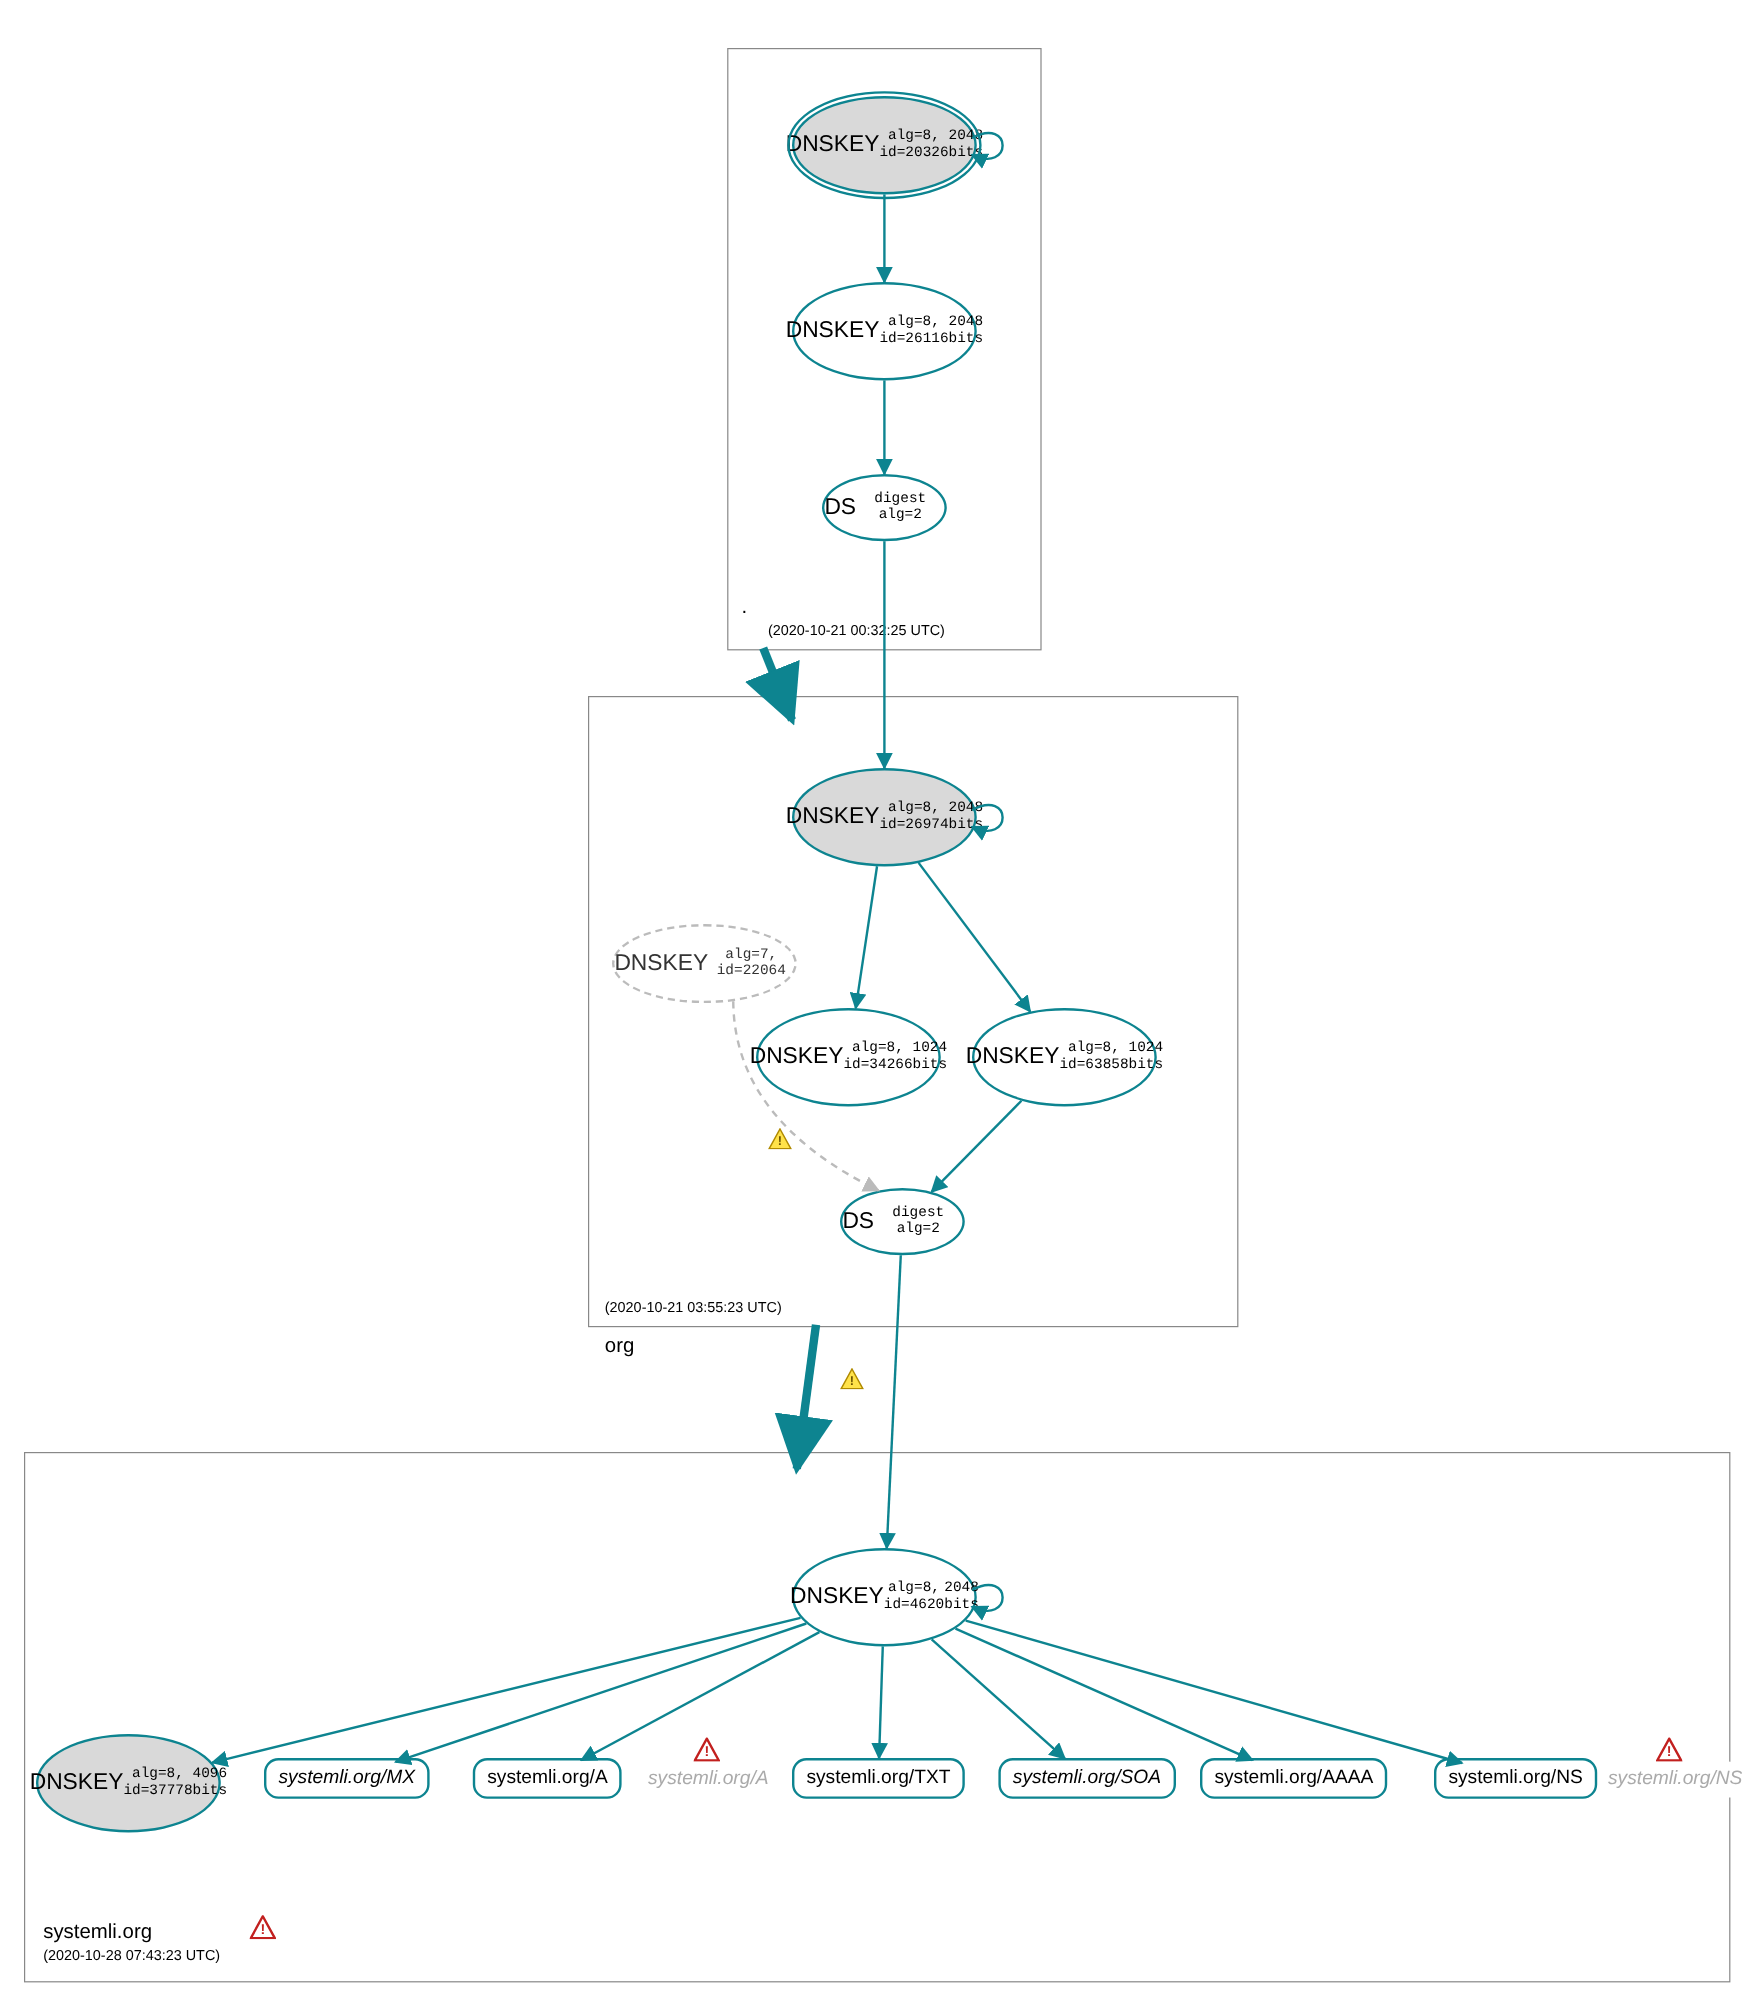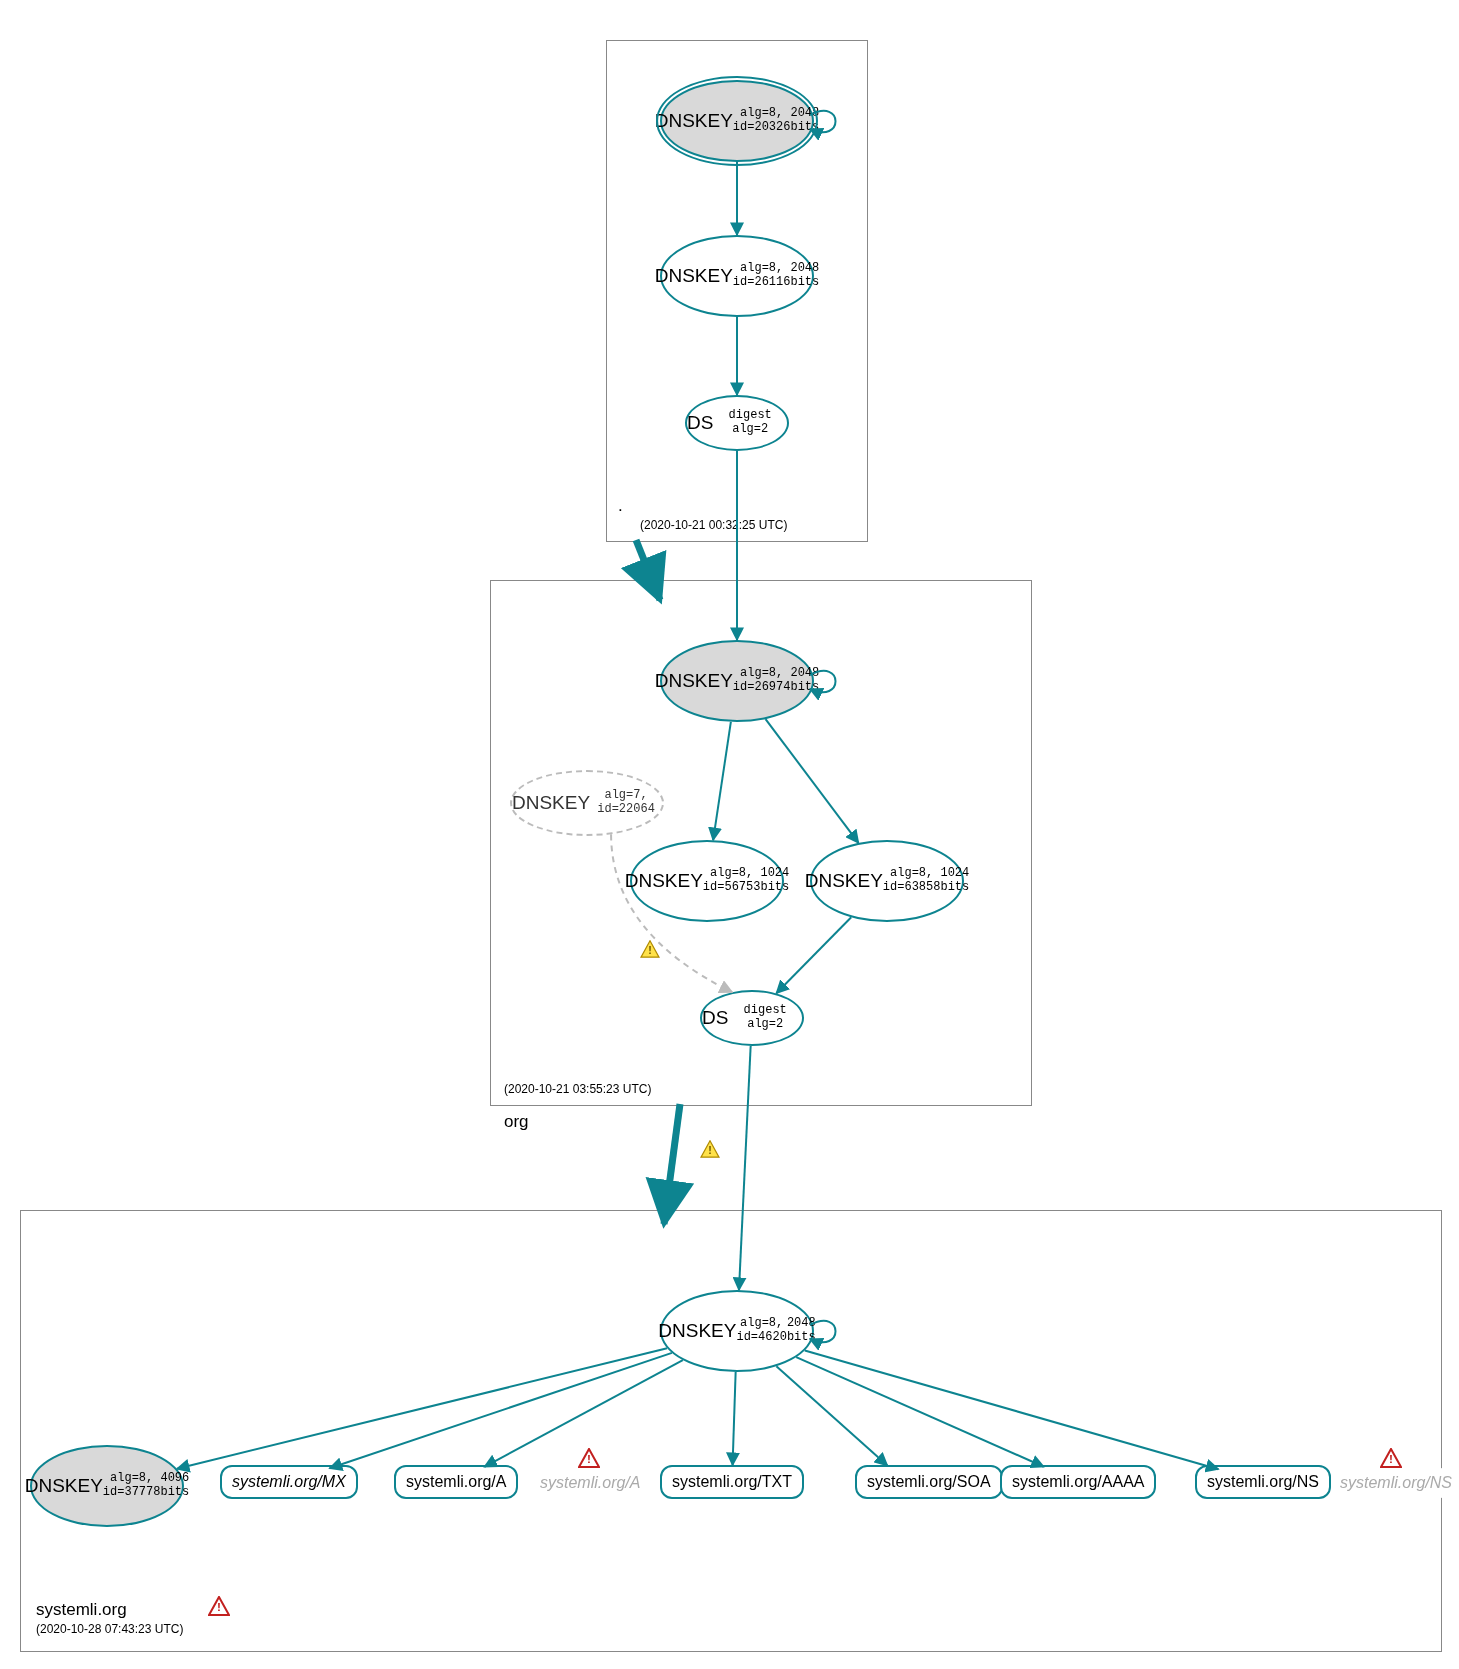--- a/index.html
+++ b/index.html
@@ -90,21 +90,21 @@
     <div class="sub">2048 bits</div>
   </div>
 
   <div class="node dashed" id="org-rev" style="left:510px; top:770px; width:150px; height:62px;">
     <div class="title">DNSKEY</div>
     <div class="sub">alg=7, id=22064</div>
   </div>
 
   <div class="node" id="org-zsk1" style="left:630px; top:840px; width:150px; height:78px;">
     <div class="title">DNSKEY</div>
-    <div class="sub">alg=8, id=56753</div>
+    <div class="sub">alg=8, id=34266</div>
     <div class="sub">1024 bits</div>
   </div>
 
   <div class="node" id="org-zsk2" style="left:810px; top:840px; width:150px; height:78px;">
     <div class="title">DNSKEY</div>
     <div class="sub">alg=8, id=63858</div>
     <div class="sub">1024 bits</div>
   </div>
 
   <div class="node" id="org-ds" style="left:700px; top:990px; width:100px; height:52px;">
@@ -125,21 +125,21 @@
   <div class="node grey" id="sys-ksk" style="left:30px; top:1445px; width:150px; height:78px;">
     <div class="title">DNSKEY</div>
     <div class="sub">alg=8, id=37778</div>
     <div class="sub">4096 bits</div>
   </div>
 
   <div class="rec" id="rec-mx" style="left:220px; top:1465px;font-style:italic;">systemli.org/MX</div>
   <div class="rec" id="rec-a" style="left:394px; top:1465px;">systemli.org/A</div>
   <div class="rec faded" id="rec-a-err" style="left:540px; top:1468px; border:none; padding:6px 0;">systemli.org/A</div>
   <div class="rec" id="rec-txt" style="left:660px; top:1465px;">systemli.org/TXT</div>
-  <div class="rec" id="rec-soa" style="left:855px; top:1465px;">systemli.org/SOA</div>
+  <div class="rec" id="rec-soa" style="left:832px; top:1465px;font-style:italic;">systemli.org/SOA</div>
   <div class="rec" id="rec-aaaa" style="left:1000px; top:1465px;">systemli.org/AAAA</div>
   <div class="rec" id="rec-ns" style="left:1195px; top:1465px;">systemli.org/NS</div>
   <div class="rec faded" id="rec-ns-err" style="left:1340px; top:1468px; border:none; padding:6px 0;">systemli.org/NS</div>
 
   <svg class="warn-ylw" style="left:640px; top:940px;" viewBox="0 0 24 22">
       <path d="M12 1 L23 21 L1 21 Z" fill="#ffe24a" stroke="#b08a00" stroke-width="1.5"></path>
       <text x="12" y="17" text-anchor="middle" font-size="13" fill="#6b5200" font-weight="bold">!</text>
     </svg>
   <svg class="warn-ylw" style="left:700px; top:1140px;" viewBox="0 0 24 22">
       <path d="M12 1 L23 21 L1 21 Z" fill="#ffe24a" stroke="#b08a00" stroke-width="1.5"></path>

